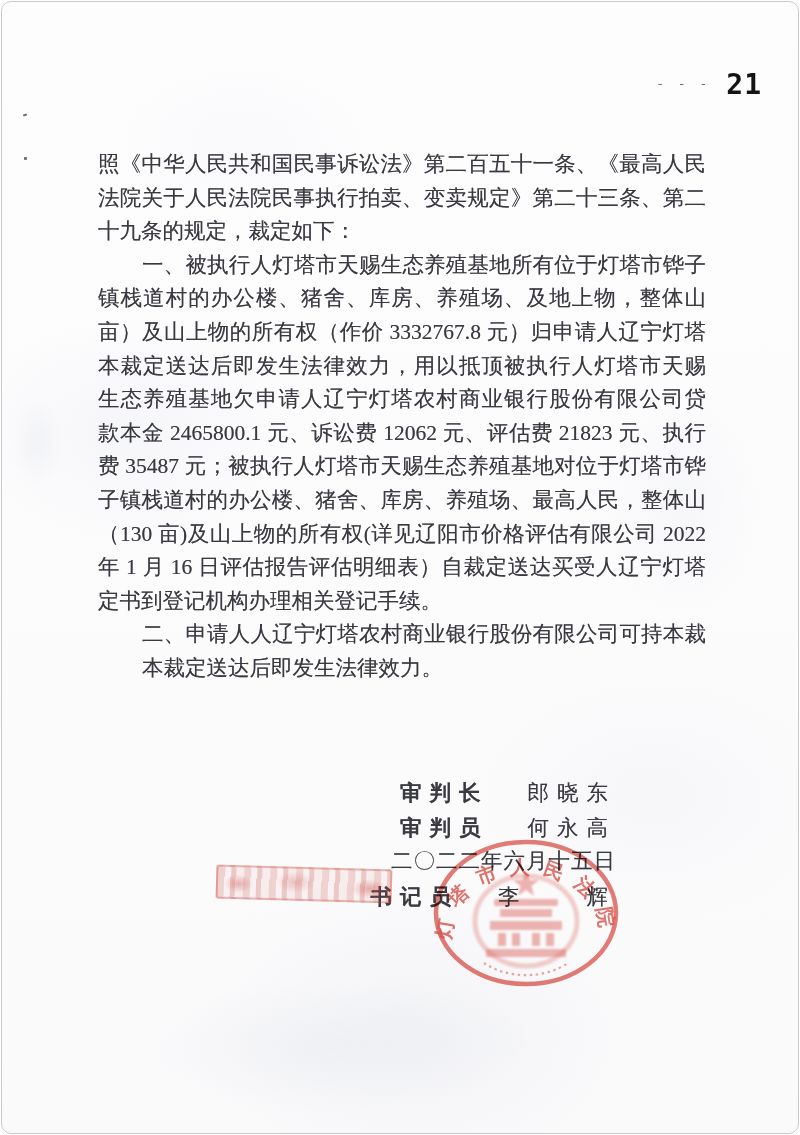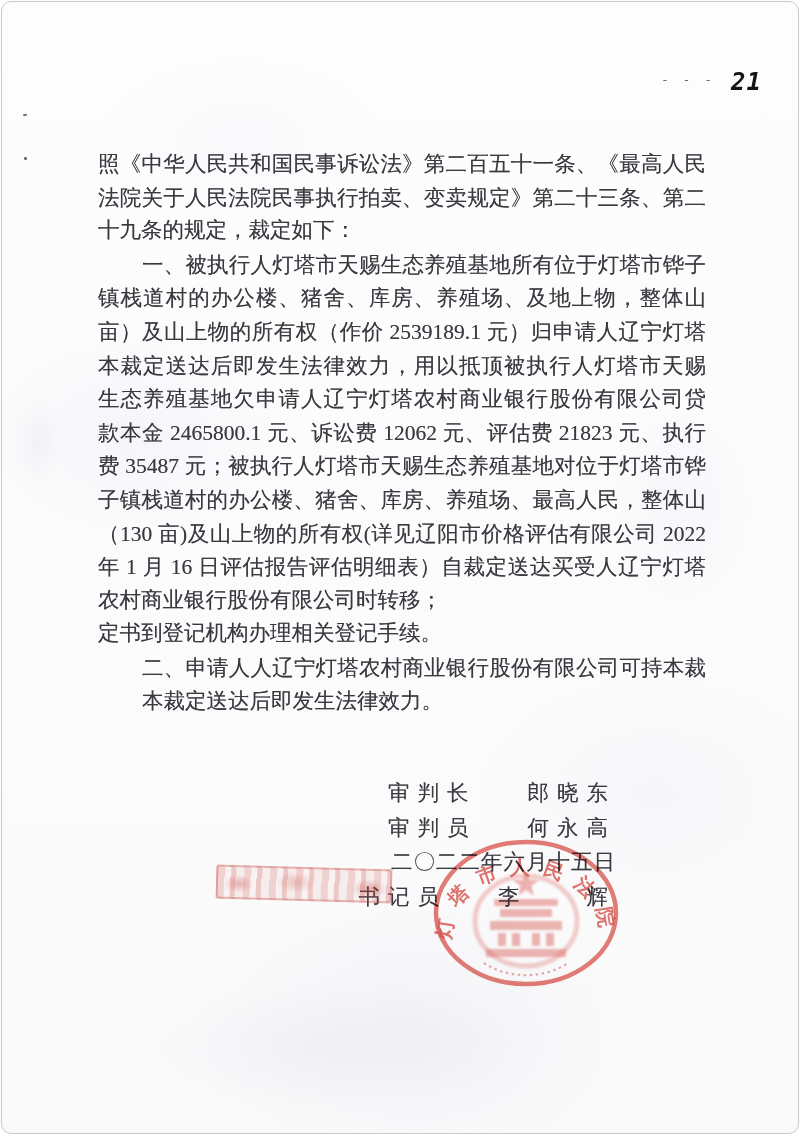--- a/index.html
+++ b/index.html
@@ -27,42 +27,42 @@
        background:radial-gradient(closest-side, rgba(190,196,214,.12), transparent);}
   .st3{left:600px;top:390px;width:160px;height:220px;
        background:radial-gradient(closest-side, rgba(198,203,220,.10), transparent);}
 
   .pageno-row{position:absolute;top:66px;left:0;width:760px;text-align:right;}
   .dashes{
     font-family:"DejaVu Sans Mono",monospace;font-size:13px;letter-spacing:3px;
     color:#2e2e30;opacity:.7;vertical-align:6px;margin-right:12px;
   }
   .pageno{
-    font-family:"DejaVu Sans Mono",monospace;font-weight:700;font-size:24px;
-    color:#141416;letter-spacing:1px;font-style:italic;
+    font-family:"DejaVu Sans Mono",monospace;font-weight:700;font-size:28px;
+    color:#141416;letter-spacing:1px;
   }
 
   .body-text{
     position:absolute;left:96px;top:146px;width:608px;
     font-size:21.5px;line-height:33.6px;color:#393940;
     text-shadow:0 0 .5px rgba(57,57,64,.55);
   }
   .line{text-align:justify;text-align-last:justify;height:33.6px;overflow:hidden;}
-  .line.flush{text-align-last:left;font-family:Liberation Mono, monospace;}
+  .line.flush{text-align-last:left;}
   .line.indent{text-indent:44px;}
 
   .sig{
     position:absolute;top:774px;right:182px;
     display:flex;flex-direction:column;align-items:flex-end;
     font-size:21.5px;color:#3a3a41;text-shadow:0 0 .5px rgba(58,58,65,.5);
   }
   .sig-row{line-height:34.6px;white-space:nowrap;}
-  .sig-role{letter-spacing:8px;}
-  .sig-name{letter-spacing:8px;margin-left:24px;padding-left:27px;}
-  .sig-date{letter-spacing:1px;}
+  .sig-role{letter-spacing:8px;font-weight:bold;}
+  .sig-name{letter-spacing:8px;margin-left:12px;padding-left:27px;}
+  .sig-date{letter-spacing:1px;font-family:Liberation Mono, monospace;}
 
   .rect-stamp{
     position:absolute;left:214px;top:865px;width:172px;height:30px;
     transform:rotate(1.6deg);
     border:2px solid rgba(198,62,52,.40);border-radius:3px;
     background:
       radial-gradient(20px 12px at 12% 55%, rgba(197,60,50,.40), transparent 75%),
       radial-gradient(26px 14px at 45% 45%, rgba(197,60,50,.30), transparent 75%),
       radial-gradient(24px 13px at 88% 60%, rgba(197,60,50,.45), transparent 75%),
       repeating-linear-gradient(93deg,
@@ -94,29 +94,28 @@
     <span class="dashes">- - -</span>
     <span class="pageno">21</span>
   </div>
 
   <div class="body-text">
       <div class="line">照《中华人民共和国民事诉讼法》第二百五十一条、《最高人民</div>
       <div class="line">法院关于人民法院民事执行拍卖、变卖规定》第二十三条、第二</div>
       <div class="line flush">十九条的规定，裁定如下：</div>
       <div class="line indent">一、被执行人灯塔市天赐生态养殖基地所有位于灯塔市铧子</div>
       <div class="line">镇栈道村的办公楼、猪舍、库房、养殖场、及地上物，整体山（130</div>
-      <div class="line">亩）及山上物的所有权（作价 2539189.1 元）归申请人辽宁灯塔</div>
+      <div class="line">亩）及山上物的所有权（作价 3332767.8 元）归申请人辽宁灯塔</div>
       <div class="line">本裁定送达后即发生法律效力，用以抵顶被执行人灯塔市天赐</div>
       <div class="line">生态养殖基地欠申请人辽宁灯塔农村商业银行股份有限公司贷</div>
       <div class="line">款本金 2465800.1 元、诉讼费 12062 元、评估费 21823 元、执行</div>
       <div class="line">费 35487 元；被执行人灯塔市天赐生态养殖基地对位于灯塔市铧</div>
       <div class="line">子镇栈道村的办公楼、猪舍、库房、养殖场、最高人民，整体山</div>
       <div class="line">（130 亩)及山上物的所有权(详见辽阳市价格评估有限公司 2022</div>
       <div class="line">年 1 月 16 日评估报告评估明细表）自裁定送达买受人辽宁灯塔</div>
-      <div class="line flush">农村商业银行股份有限公司时转移；</div>
       <div class="line flush">定书到登记机构办理相关登记手续。</div>
       <div class="line indent">二、申请人人辽宁灯塔农村商业银行股份有限公司可持本裁</div>
       <div class="line indent flush">本裁定送达后即发生法律效力。</div>
     </div>
 
   <div class="sig">
     <div class="sig-row">
       <span class="sig-role">审判长</span><span class="sig-name">郎晓东</span>
     </div>
     <div class="sig-row">

